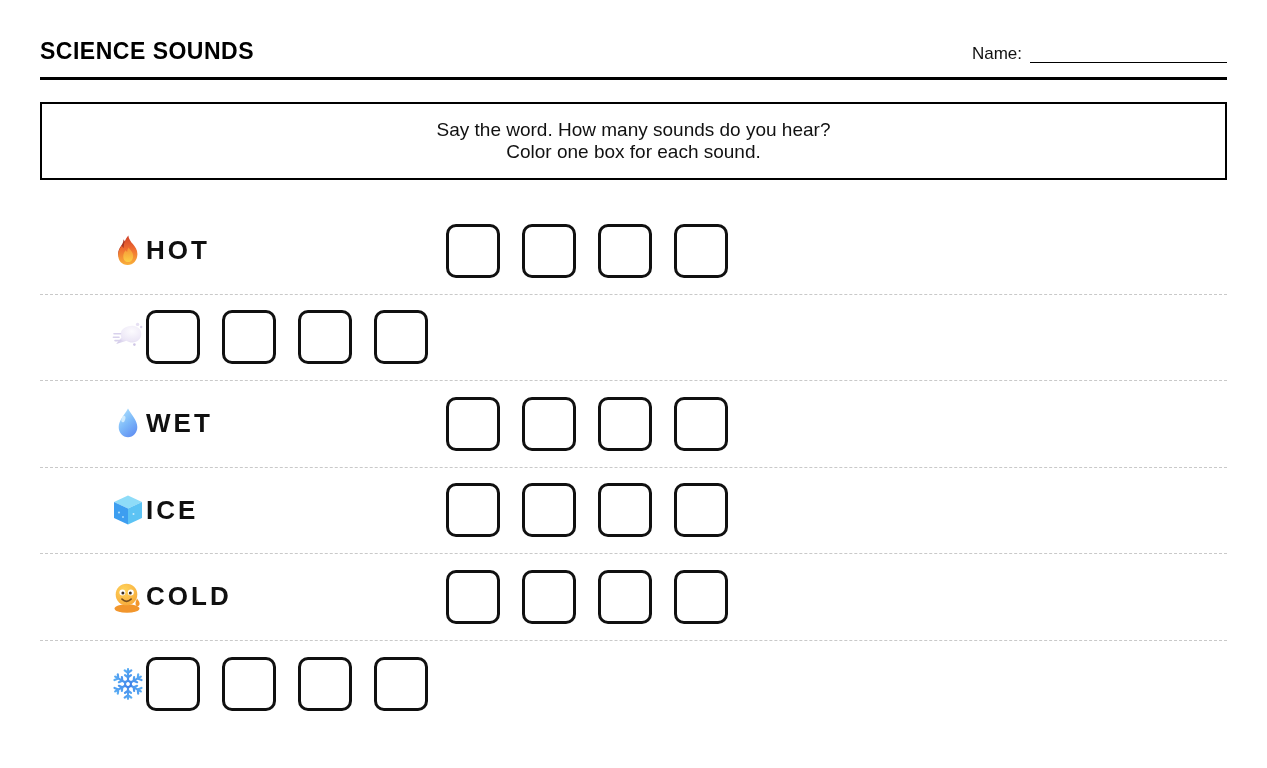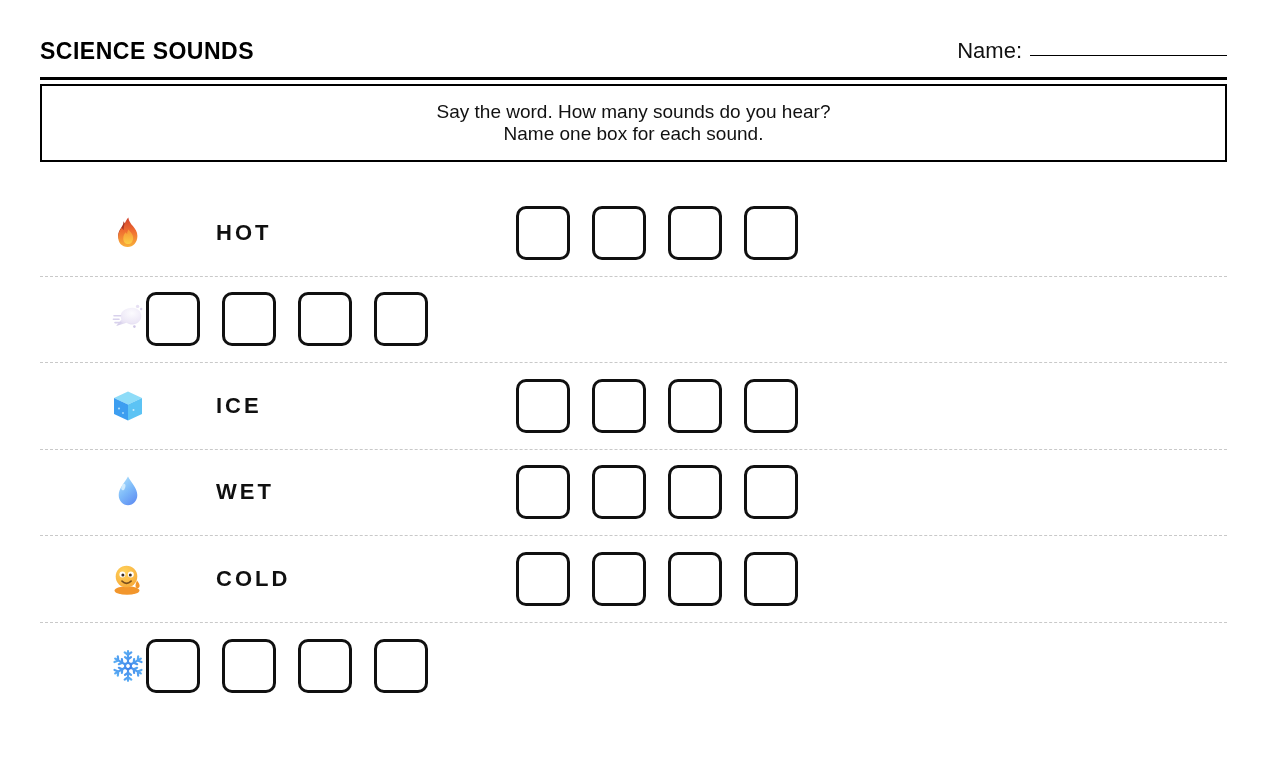--- a/index.html
+++ b/index.html
@@ -22,36 +22,36 @@
     align-items: flex-end;
   }
   h1 {
     font-size: 23px;
     font-weight: bold;
     letter-spacing: 0.5px;
     color: #000;
   }
   .name-area {
     display: flex;
-    align-items: flex-start;
-    font-size: 22px;
+    align-items: center;
+    font-size: 17px;
     color: #111;
     padding-bottom: 1px;
   }
   .name-line {
     display: inline-block;
     width: 197px;
     border-bottom: 1.8px solid #000;
     margin-left: 8px;
     height: 18px;
   }
 
   
   .instructions {
-    margin-top: 4px;
+    margin-top: 22px;
     border: 2.5px solid #000;
     text-align: center;
     font-size: 19px;
     line-height: 22px;
     padding: 15px 10px;
     color: #111;
   }
 
   
   .rows { margin-top: 28px; }
@@ -63,23 +63,22 @@
   .row:not(:last-child) {
     border-bottom: 1px dashed #c9c9c9;
   }
   .icon {
     width: 36px; height: 36px;
     margin-left: 70px;
     flex: 0 0 36px;
   }
   .icon svg { display: block; width: 36px; height: 36px; }
   .word {
-    margin-left: 70px;
     width: 300px;
-    font-size: 22px;
+    font-size: 26px;
     font-weight: bold;
     letter-spacing: 3px;
     color: #101010;
   }
   .boxes { display: flex; gap: 22px; }
   .box {
     width: 54px; height: 54px;
     border: 3.4px solid #101010;
     border-radius: 10px;
     background: #fff;
@@ -93,21 +92,21 @@
   <header>
     <h1>SCIENCE SOUNDS</h1>
     <div class="name-area">
       <span>Name:</span>
       <span class="name-line"></span>
     </div>
   </header>
 
   <div class="instructions">
     <div>Say the word. How many sounds do you hear?</div>
-    <div>Name one box for each sound.</div>
+    <div>Color one box for each sound.</div>
   </div>
 
   <main class="rows">
 
     <div class="row">
       <span class="icon">
         <svg viewBox="0 0 36 36" xmlns="http://www.w3.org/2000/svg">
           <defs>
             <linearGradient id="gfire" x1="0" y1="0" x2="0" y2="1">
               <stop offset="0" stop-color="#cf3f2a"></stop>
@@ -143,63 +142,63 @@
               <stop offset="1" stop-color="#c9c0e4"></stop>
             </radialGradient>
           </defs>
           <path fill="url(#ggas)" d="M22.5 6.8c5.2 0 8.8 3.6 8.8 8.3 0 4.9-3.9 8.5-9 8.5-2.2 0-4.1-.6-5.7-1.8L6.2 25l5.2-6.6c-.5-1-.7-2.1-.7-3.2 0-4.7 4.6-8.4 11.8-8.4z"></path>
           <path d="M4 14.8h6.5M3.4 18.2h5.6M5 21.6h5.8" stroke="#d8d1ec" stroke-width="1.6" stroke-linecap="round" fill="none"></path>
           <circle cx="27.6" cy="5.4" r="1.7" fill="#e6e0f3"></circle>
           <circle cx="31.2" cy="8" r="1.2" fill="#d7cfeb"></circle>
           <circle cx="24.4" cy="25.6" r="1.3" fill="#cfc6e6"></circle>
         </svg>
       </span>
+      <div class="boxes">
+        <div class="box"></div>
+        <div class="box"></div>
+        <div class="box"></div>
+        <div class="box"></div>
+      </div>
+    </div>
+
+    <div class="row">
+      <span class="icon">
+        <svg viewBox="0 0 36 36" xmlns="http://www.w3.org/2000/svg">
+          <defs>
+            <linearGradient id="gdrop" x1="0.2" y1="0" x2="0.8" y2="1">
+              <stop offset="0" stop-color="#aee0fd"></stop>
+              <stop offset="0.5" stop-color="#7db9f9"></stop>
+              <stop offset="1" stop-color="#5f8df2"></stop>
+            </linearGradient>
+          </defs>
+          <path fill="url(#gdrop)" d="M18 2.5c3.6 7 9.3 11.6 9.3 18.4 0 5.9-4.1 10.3-9.3 10.3s-9.3-4.4-9.3-10.3C8.7 14.1 14.4 9.5 18 2.5z"></path>
+          <ellipse cx="13.4" cy="13" rx="1.9" ry="3.3" fill="#dbf1fe" opacity="0.85" transform="rotate(16 13.4 13)"></ellipse>
+        </svg>
+      </span>
+      <span class="word">WET</span>
       <div class="boxes">
         <div class="box"></div>
         <div class="box"></div>
         <div class="box"></div>
         <div class="box"></div>
       </div>
     </div>
 
     <div class="row">
       <span class="icon">
         <svg viewBox="0 0 36 36" xmlns="http://www.w3.org/2000/svg">
           <polygon points="18,3.5 32,10 18,16.5 4,10" fill="#8edcf8"></polygon>
           <polygon points="4,10 18,16.5 18,32.5 4,26" fill="#3d9ef0"></polygon>
           <polygon points="32,10 18,16.5 18,32.5 32,26" fill="#5cc3f4"></polygon>
           <circle cx="9" cy="20.5" r="1.1" fill="#bfe9fb" opacity="0.85"></circle>
           <circle cx="13" cy="25" r="0.9" fill="#bfe9fb" opacity="0.85"></circle>
           <circle cx="23.5" cy="22" r="1" fill="#d9f3fd" opacity="0.85"></circle>
         </svg>
       </span>
       <span class="word">ICE</span>
-      <div class="boxes">
-        <div class="box"></div>
-        <div class="box"></div>
-        <div class="box"></div>
-        <div class="box"></div>
-      </div>
-    </div>
-
-    <div class="row">
-      <span class="icon">
-        <svg viewBox="0 0 36 36" xmlns="http://www.w3.org/2000/svg">
-          <defs>
-            <linearGradient id="gdrop" x1="0.2" y1="0" x2="0.8" y2="1">
-              <stop offset="0" stop-color="#aee0fd"></stop>
-              <stop offset="0.5" stop-color="#7db9f9"></stop>
-              <stop offset="1" stop-color="#5f8df2"></stop>
-            </linearGradient>
-          </defs>
-          <path fill="url(#gdrop)" d="M18 2.5c3.6 7 9.3 11.6 9.3 18.4 0 5.9-4.1 10.3-9.3 10.3s-9.3-4.4-9.3-10.3C8.7 14.1 14.4 9.5 18 2.5z"></path>
-          <ellipse cx="13.4" cy="13" rx="1.9" ry="3.3" fill="#dbf1fe" opacity="0.85" transform="rotate(16 13.4 13)"></ellipse>
-        </svg>
-      </span>
-      <span class="word">WET</span>
       <div class="boxes">
         <div class="box"></div>
         <div class="box"></div>
         <div class="box"></div>
         <div class="box"></div>
       </div>
     </div>
 
     <div class="row">
       <span class="icon">

